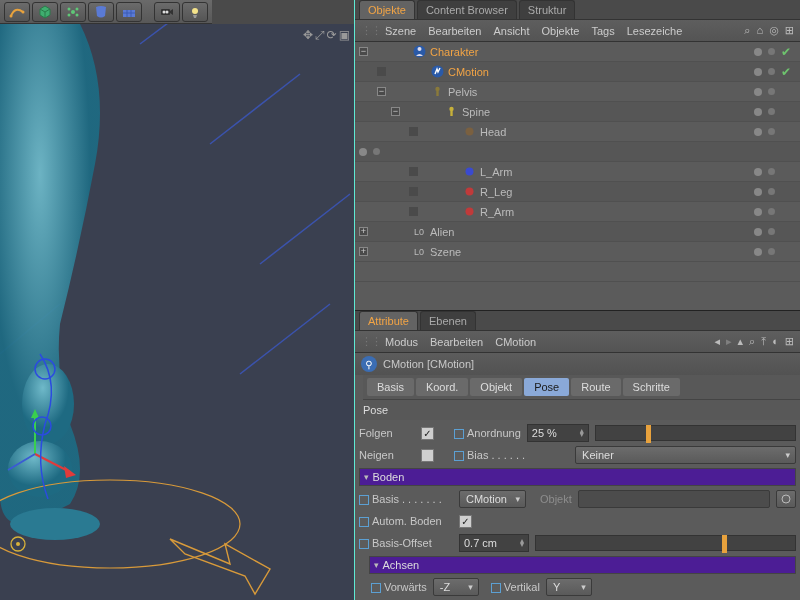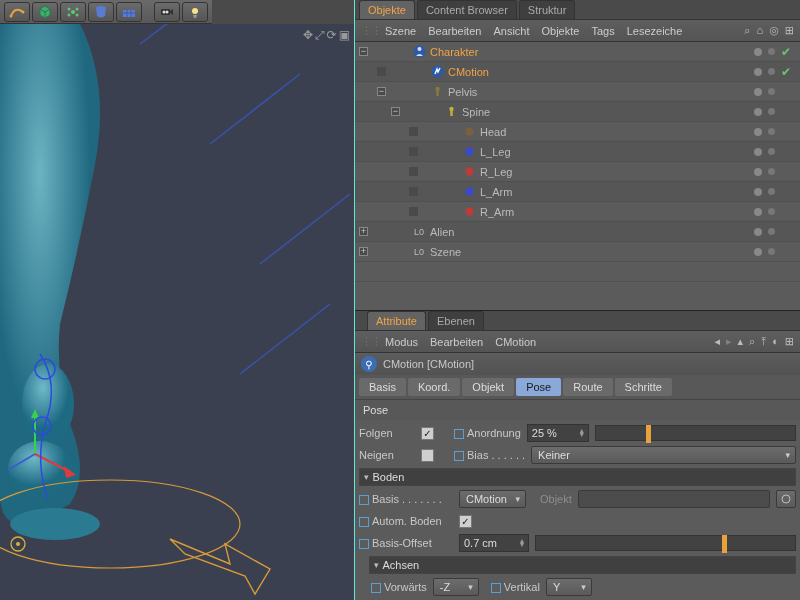--- a/index.html
+++ b/index.html
@@ -12,21 +12,21 @@
   
   .viewport { position:absolute; top:24px; left:0; width:354px; height:576px; background:#3a4050; overflow:hidden;}
   .vp-corner { position:absolute; top:4px; right:4px; display:flex; gap:2px; color:#999;}
   .vp-corner span{ font-size:12px; cursor:pointer;}
   
   .right { position:absolute; top:0; left:354px; right:0; bottom:0; display:flex; flex-direction:column; background:#5b5b5b; border-left:1px solid #5eead4;}
   
   .tabs { display:flex; height:20px; background:#4a4a4a; border-bottom:1px solid #333; align-items:flex-end; padding-left:4px;}
   .tabs .tab { padding:2px 8px; color:#aaa; background:#3f3f3f; border:1px solid #333; border-bottom:none; border-radius:3px 3px 0 0; margin-right:2px; cursor:pointer; line-height:14px;}
   .tabs .tab.active { background:#636363; color:#f2a445; }
-  .tabs.sub .tab.active { color:#f2a445;margin-left:8px;}
+  .tabs.sub .tab.active { color:#f2a445;}
   
   .menubar { display:flex; align-items:center; gap:12px; height:22px; background:linear-gradient(#5e5e5e,#545454); border-bottom:1px solid #333; padding:0 6px; color:#ccc;}
   .menubar .grip { width:12px; color:#777; letter-spacing:-1px;}
   .menubar .item { cursor:pointer;}
   .menubar .right-icons{ margin-left:auto; display:flex; gap:6px; color:#bbb;}
   
   .tree { flex:0 0 auto; background:#5b5b5b;}
   .tree-row { display:flex; align-items:center; height:20px; border-bottom:1px solid #505050; position:relative;}
   .tree-row:nth-child(even){ background:#565656;}
   .tree-name { flex:1; display:flex; align-items:center; gap:4px; padding-left:4px; color:#bbb;}
@@ -40,38 +40,38 @@
   .ic { width:14px; height:14px; border-radius:2px; display:inline-flex; align-items:center; justify-content:center; flex-shrink:0;margin-left:40px;}
   .ic svg{width:13px;height:13px;}
   .indent{ display:inline-block; flex-shrink:0;}
   .filler { flex:1; background:#5b5b5b;}
   .filler .stripe{ height:20px; border-bottom:1px solid #505050;}
   .filler .stripe:nth-child(even){ background:#565656;}
   
   .attr { border-top:1px solid #222; background:#5b5b5b;}
   .obj-header { display:flex; align-items:center; gap:6px; height:22px; padding:0 6px; background:linear-gradient(#5c5c5c,#525252);}
   .obj-header .ic-round{ width:16px;height:16px; background:#3b6db3; border-radius:50%; display:flex; align-items:center; justify-content:center; color:#fff; font-size:10px;}
-  .subtab-row { display:flex; gap:2px; padding:3px 4px; background:#585858; border-bottom:1px solid #444;}
+  .subtab-row { display:flex; gap:2px; padding:3px 4px; background:#585858; border-bottom:1px solid #444;margin-left:8px;}
   .subtab { padding:2px 10px; background:#6a6a6a; color:#ddd; border-radius:2px; cursor:pointer; line-height:14px;}
   .subtab.active { background:#8aa9d8; color:#1a1a1a;}
   .section-title { padding:4px 8px; color:#ddd; background:#585858;}
   .form { padding:2px 4px;}
   .form-row { display:flex; align-items:center; height:22px; gap:6px;}
   .form-row .lbl { display:flex; align-items:flex-end; gap:3px; white-space:nowrap;}
   .tiny-chk { width:10px; height:10px; border:1px solid #999; background:#5c5c5c; display:inline-block; flex-shrink:0;}
   .tiny-chk.blue{ border-color:#5ca0d3;}
   .chkbox { width:13px; height:13px; background:#cfcfcf; border:1px solid #777; display:inline-flex; align-items:center; justify-content:center; font-size:10px; color:#222;}
   .num-input { height:18px; background:#424242; border:1px solid #333; color:#ddd; padding:0 4px; display:flex; align-items:center; min-width:50px;}
   .num-input .spin{ margin-left:auto; color:#999; font-size:8px; line-height:4px; display:flex; flex-direction:column; gap:0;}
   .select { height:18px; background:linear-gradient(#6c6c6c,#5a5a5a); border:1px solid #3a3a3a; border-radius:2px; color:#ddd; padding:0 18px 0 6px; display:flex; align-items:center; position:relative; min-width:58px; cursor:pointer;}
   .select::after{ content:"▾"; position:absolute; right:5px; color:#ccc; font-size:9px;}
-  .select.wide{ flex:1;}
+  .select.wide{ flex:1;margin-left:44px;}
   .slider { flex:1; height:16px; background:#424242; border:1px solid #333; position:relative;}
   .slider .knob{ position:absolute; top:-1px; width:5px; height:18px; background:#e8a23d;}
-  .group-hdr { display:flex; align-items:center; height:18px; background:#404040; border:1px solid #444; padding:5px 4px; gap:4px; color:#ddd; cursor:pointer; margin:2px 0;}
+  .group-hdr { display:flex; align-items:center; height:18px; background:#4c1d95; border:1px solid #444; padding:5px 4px; gap:4px; color:#ddd; cursor:pointer; margin:2px 0;}
   .group-hdr::before{ content:"▾"; font-size:9px; color:#bbb;}
   .ic-btn { width:20px; height:18px; background:linear-gradient(#6c6c6c,#5a5a5a); border:1px solid #3a3a3a; border-radius:2px; display:flex; align-items:center; justify-content:center; cursor:pointer;}
   .ic-btn svg{width:12px;height:12px;}
   .lbl-dim{ color:#8d8d8d;}
   .field-dim{ background:#4c4c4c; border:1px solid #3a3a3a; height:18px; flex:1; border-radius:2px;}
 </style>
 </head>
 <body>
 
 <div class="toolbar">
@@ -281,61 +281,51 @@
             </svg>
           </span>
           <span>Head</span>
         </div>
         <div class="dots">
           <span class="dot big"></span>
           <span class="dot"></span>
         </div>
       </div>
     <div class="tree-row">
+        <div class="dots">
+          <span class="dot big"></span>
+          <span class="dot"></span>
+        </div>
+      </div>
+    <div class="tree-row">
         <div class="tree-name">
           <span class="indent" style="width:46px"></span>
           <span class="exp leaf"></span>
           <span class="ic">
             <svg viewBox="0 0 13 13">
               <circle cx="6.5" cy="6.5" r="4" fill="#3a4ad0"></circle>
             </svg>
           </span>
-          <span>L_Leg</span>
+          <span>L_Arm</span>
         </div>
         <div class="dots">
           <span class="dot big"></span>
           <span class="dot"></span>
         </div>
       </div>
     <div class="tree-row">
         <div class="tree-name">
           <span class="indent" style="width:46px"></span>
           <span class="exp leaf"></span>
           <span class="ic">
             <svg viewBox="0 0 13 13">
               <circle cx="6.5" cy="6.5" r="4" fill="#c03a3a"></circle>
             </svg>
           </span>
           <span>R_Leg</span>
-        </div>
-        <div class="dots">
-          <span class="dot big"></span>
-          <span class="dot"></span>
-        </div>
-      </div>
-    <div class="tree-row">
-        <div class="tree-name">
-          <span class="indent" style="width:46px"></span>
-          <span class="exp leaf"></span>
-          <span class="ic">
-            <svg viewBox="0 0 13 13">
-              <circle cx="6.5" cy="6.5" r="4" fill="#3a4ad0"></circle>
-            </svg>
-          </span>
-          <span>L_Arm</span>
         </div>
         <div class="dots">
           <span class="dot big"></span>
           <span class="dot"></span>
         </div>
       </div>
     <div class="tree-row">
         <div class="tree-name">
           <span class="indent" style="width:46px"></span>
           <span class="exp leaf"></span>

